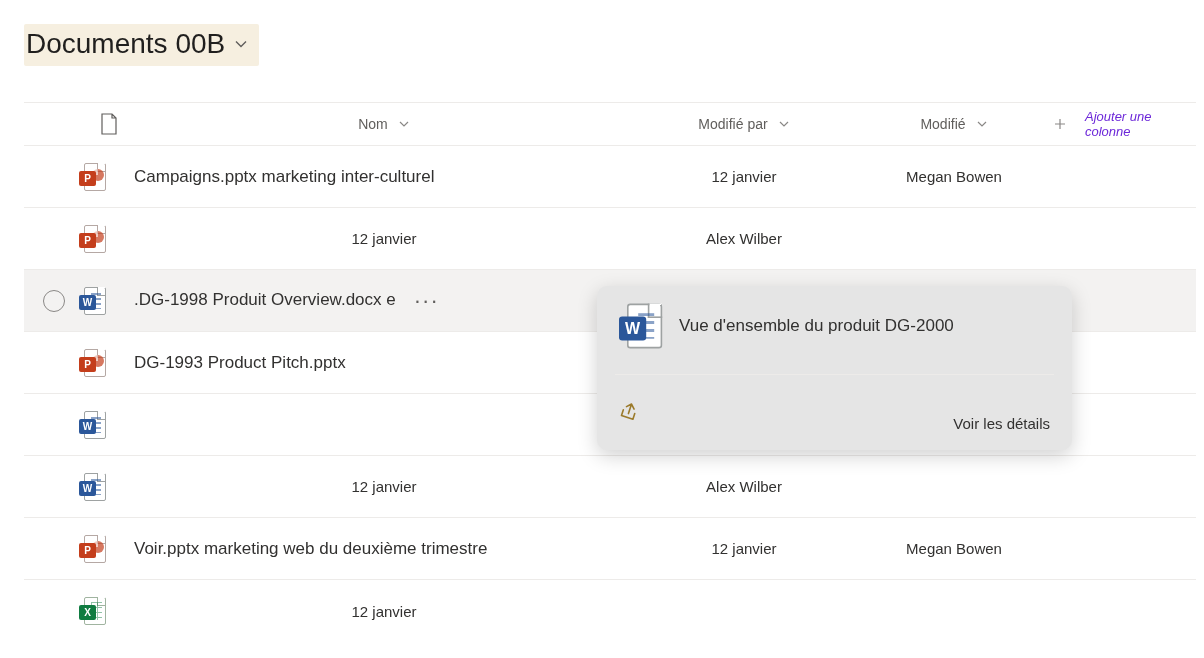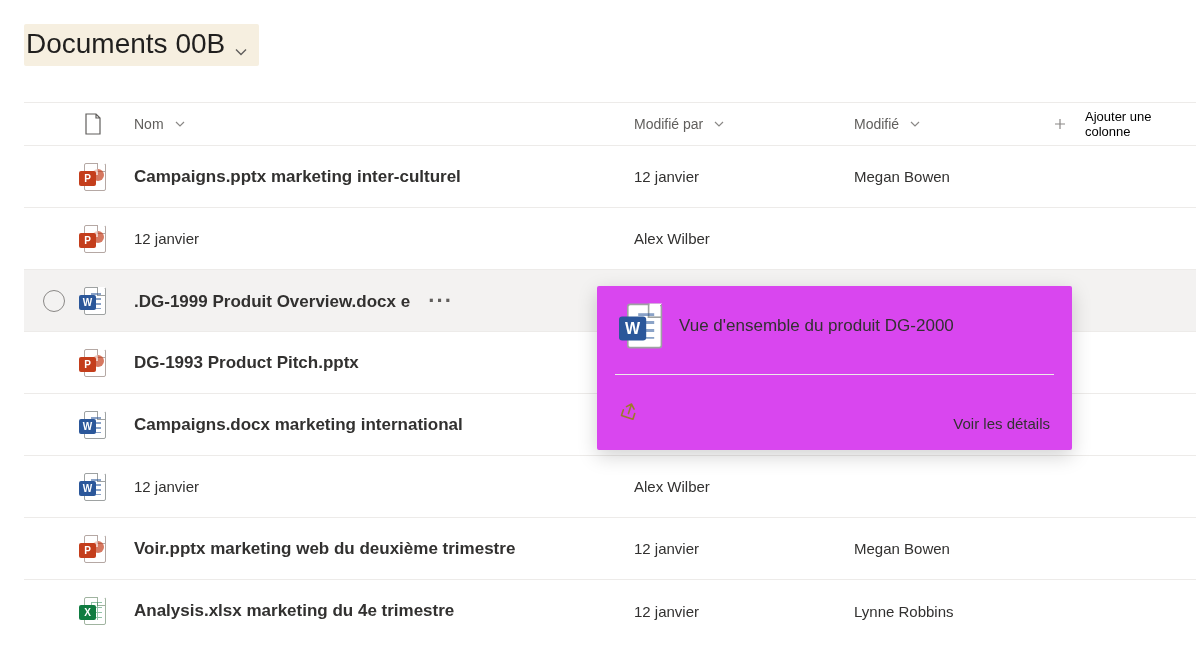--- a/index.html
+++ b/index.html
@@ -1,61 +1,61 @@
 <!DOCTYPE html>
 <html><head>
 <meta charset="utf-8">
 <style>
   * { box-sizing: border-box; margin: 0; padding: 0; }
   html, body { width: 1204px; height: 658px; font-family: "Segoe UI", Arial, sans-serif; background: #fff; color: #323130; overflow: hidden; }
   .page { padding: 24px 8px 0 24px; }
 
-  .title-row { display: inline-flex; align-items: flex-end; gap: 8px; padding: 4px 10px 6px 2px; background: #f6efe0; border-radius: 2px; }
+  .title-row { display: inline-flex; align-items: center; gap: 8px; padding: 4px 10px 6px 2px; background: #f6efe0; border-radius: 2px; }
   .title { font-size: 28px; font-weight: 400; color: #201f1e; }
   .title-row svg { flex: 0 0 auto; }
 
   .list { margin-top: 36px; }
   .header-row, .row { display: grid; grid-template-columns: 60px 50px 500px 220px 200px 1fr; align-items: center; border-bottom: 1px solid #edebe9; }
   .header-row { height: 44px; font-size: 14px; color: #605e5c; border-top: 1px solid #edebe9; }
   .row { height: 62px; font-size: 17px; color: #323130; position: relative; }
   .row.selected { background: #f3f2f1; }
 
-  .hdr-cell { display: flex; align-items: center; gap: 10px; }
+  .hdr-cell { display: flex; align-items: center; gap: 10px; justify-content: center; }
   .hdr-name { font-size: 14px; color: #605e5c; }
-  .hdr-add { display: flex; align-items: center; gap: 19px; color: #000000; font-size: 13px; justify-content: flex-end; padding-right: 8px; }
+  .hdr-add { display: flex; align-items: center; gap: 19px; color: #6d28d9; font-size: 13px; justify-content: flex-end; padding-right: 8px; font-style: italic; }
 
   .sel-cell { display:flex; justify-content:center; }
   .sel-circle { width: 22px; height: 22px; border: 1px solid #8a8886; border-radius: 50%; }
 
   .icon-cell { display:flex; align-items:center; }
 
-  .name-cell { display:flex; align-items:flex-end; gap: 18px; padding-right: 12px; font-weight: bold; }
+  .name-cell { display:flex; align-items:flex-start; gap: 18px; padding-right: 12px; }
   .name-text { white-space: nowrap; overflow: hidden; text-overflow: ellipsis; }
   .more { color: #605e5c; font-size: 22px; letter-spacing: 1px; line-height: 1; }
 
-  .mod-cell, .modby-cell { font-size: 15px; color: #323130; }
+  .mod-cell, .modby-cell { font-size: 15px; color: #323130; text-align: center; }
 
   
   .fi-word { width:22px; height:28px; border:1px solid #9ea2a2; border-radius:2px; position:relative; background:#fff; }
   .fi-word::before { content:""; position:absolute; right:-1px; top:-1px; width:8px; height:8px; background:linear-gradient(135deg,#fff 0 50%, transparent 50%); border-bottom:1px solid #9ea2a2; border-left:1px solid #9ea2a2;}
   .fi-word::after { content:"W"; position:absolute; left:-6px; top:7px; width:17px; height:15px; background:#2b579a; color:#fff; font-size:10px; font-weight:700; display:flex; align-items:center; justify-content:center; border-radius:2px; }
   .fi-word .lines { position:absolute; top:5px; left:6px; right:4px; height:16px; background:repeating-linear-gradient(#2b579a 0 2px, transparent 2px 5px); opacity:.55;}
 
   .fi-ppt { width:22px; height:28px; border:1px solid #b5a8a4; border-radius:2px; position:relative; background:#fff; }
   .fi-ppt::before { content:""; position:absolute; right:-1px; top:-1px; width:8px; height:8px; background:linear-gradient(135deg,#fff 0 50%, transparent 50%); border-bottom:1px solid #b5a8a4; border-left:1px solid #b5a8a4;}
   .fi-ppt::after { content:"P"; position:absolute; left:-6px; top:7px; width:17px; height:15px; background:#c43e1c; color:#fff; font-size:10px; font-weight:700; display:flex; align-items:center; justify-content:center; border-radius:2px; }
   .fi-ppt .shape { position:absolute; top:5px; left:7px; width:12px; height:12px; border-radius:50%; background:conic-gradient(#c43e1c 0 75%, #e8b5a8 0); opacity:.7;}
 
   .fi-xls { width:22px; height:28px; border:1px solid #a0b4a0; border-radius:2px; position:relative; background:#fff; }
   .fi-xls::before { content:""; position:absolute; right:-1px; top:-1px; width:8px; height:8px; background:linear-gradient(135deg,#fff 0 50%, transparent 50%); border-bottom:1px solid #a0b4a0; border-left:1px solid #a0b4a0;}
   .fi-xls::after { content:"X"; position:absolute; left:-6px; top:7px; width:17px; height:15px; background:#107c41; color:#fff; font-size:10px; font-weight:700; display:flex; align-items:center; justify-content:center; border-radius:2px; }
   .fi-xls .grid { position:absolute; top:4px; left:6px; right:3px; bottom:4px; background:linear-gradient(#107c41 0 1px, transparent 0) 0 0/100% 5px, linear-gradient(90deg,#107c41 0 1px, transparent 0) 0 0/6px 100%; opacity:.45;}
 
   
-  .hovercard { position:absolute; left: 597px; top: 286px; width: 475px; background:#d946ef; box-shadow: 0 6px 20px rgba(0,0,0,.18); border-radius:2px; z-index:10; }
+  .hovercard { position:absolute; left: 597px; top: 286px; width: 475px; background:#e5e5e5; box-shadow: 0 6px 20px rgba(0,0,0,.18); border-radius:10px; z-index:10; }
   .hc-top { display:flex; align-items:center; gap: 30px; padding: 26px 30px 34px 24px; }
   .hc-icon .fi-word { transform: scale(1.6); transform-origin: left center; margin-left:6px;}
   .hc-title { font-size: 17px; color:#323130; }
   .hc-sep { height:1px; background:#edebe9; margin: 0 18px; }
   .hc-bottom { display:flex; align-items:center; justify-content:space-between; padding: 16px 22px 18px 22px; }
   .hc-share svg { display:block; }
   .hc-details { font-size: 15px; color:#323130;margin-top:24px; }
 
   .chev svg, .plus svg, .doc-outline svg { display:block; }
 </style>
@@ -146,21 +146,21 @@
     <div class="row selected">
       <div class="sel-cell">
           <div class="sel-circle"></div>
         </div>
       <div class="icon-cell">
           <div class="fi-word">
             <div class="lines"></div>
           </div>
         </div>
       <div class="name-cell">
-        <span class="name-text">.DG-1999 Produit Overview.docx e</span>
+        <span class="name-text">.DG-1998 Produit Overview.docx e</span>
         <span class="more">···</span>
       </div>
       <div class="mod-cell"></div>
       <div class="modby-cell"></div>
       <div></div>
     </div>
 
     <div class="row">
       <div class="sel-cell"></div>
       <div class="icon-cell">
@@ -176,23 +176,20 @@
       <div></div>
     </div>
 
     <div class="row">
       <div class="sel-cell"></div>
       <div class="icon-cell">
           <div class="fi-word">
             <div class="lines"></div>
           </div>
         </div>
-      <div class="name-cell">
-          <span class="name-text">Campaigns.docx marketing international</span>
-        </div>
       <div class="mod-cell"></div>
       <div class="modby-cell"></div>
       <div></div>
     </div>
 
     <div class="row">
       <div class="sel-cell"></div>
       <div class="icon-cell">
           <div class="fi-word">
             <div class="lines"></div>
@@ -218,25 +215,21 @@
       <div></div>
     </div>
 
     <div class="row" style="border-bottom:none">
       <div class="sel-cell"></div>
       <div class="icon-cell">
           <div class="fi-xls">
             <div class="grid"></div>
           </div>
         </div>
-      <div class="name-cell">
-          <span class="name-text">Analysis.xlsx marketing du 4e trimestre</span>
-        </div>
-      <div class="mod-cell">12 janvier</div>
-      <div class="modby-cell">Lynne Robbins</div>
+      <div class="mod-cell">12 janvier</div>
       <div></div>
     </div>
 
   </div>
 
   
   <div class="hovercard">
     <div class="hc-top">
       <div class="hc-icon">
           <div class="fi-word">

